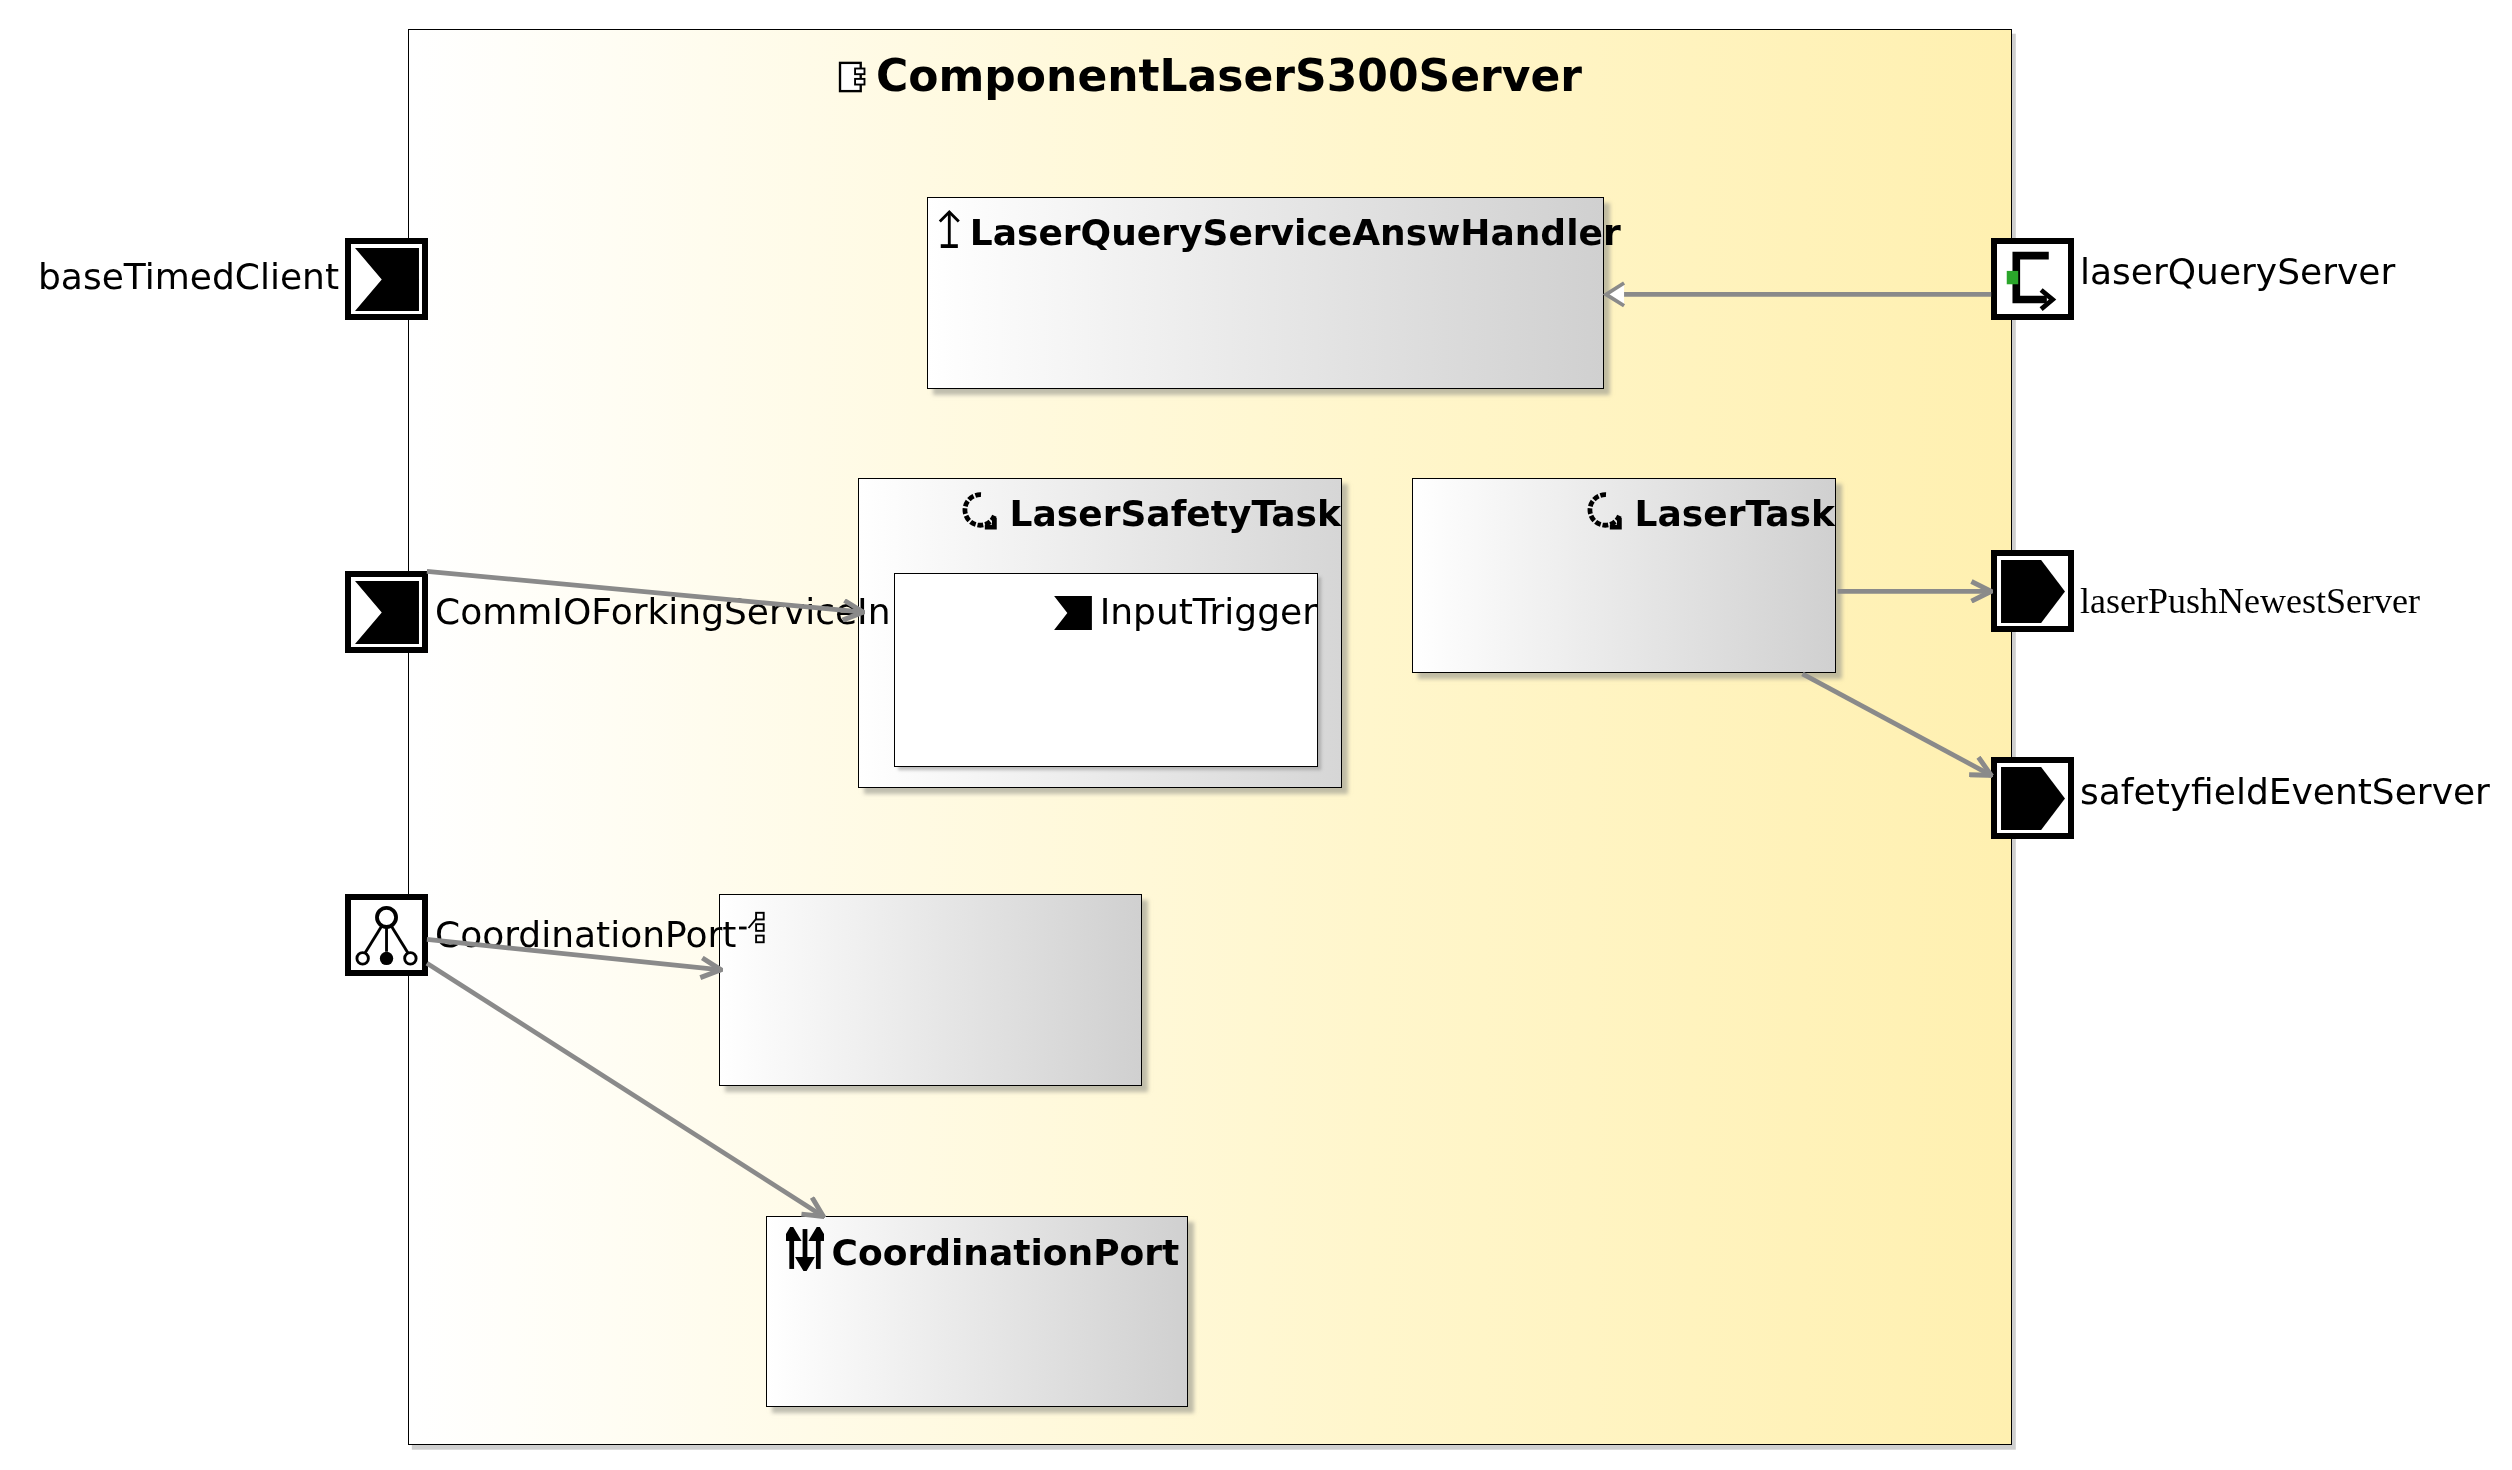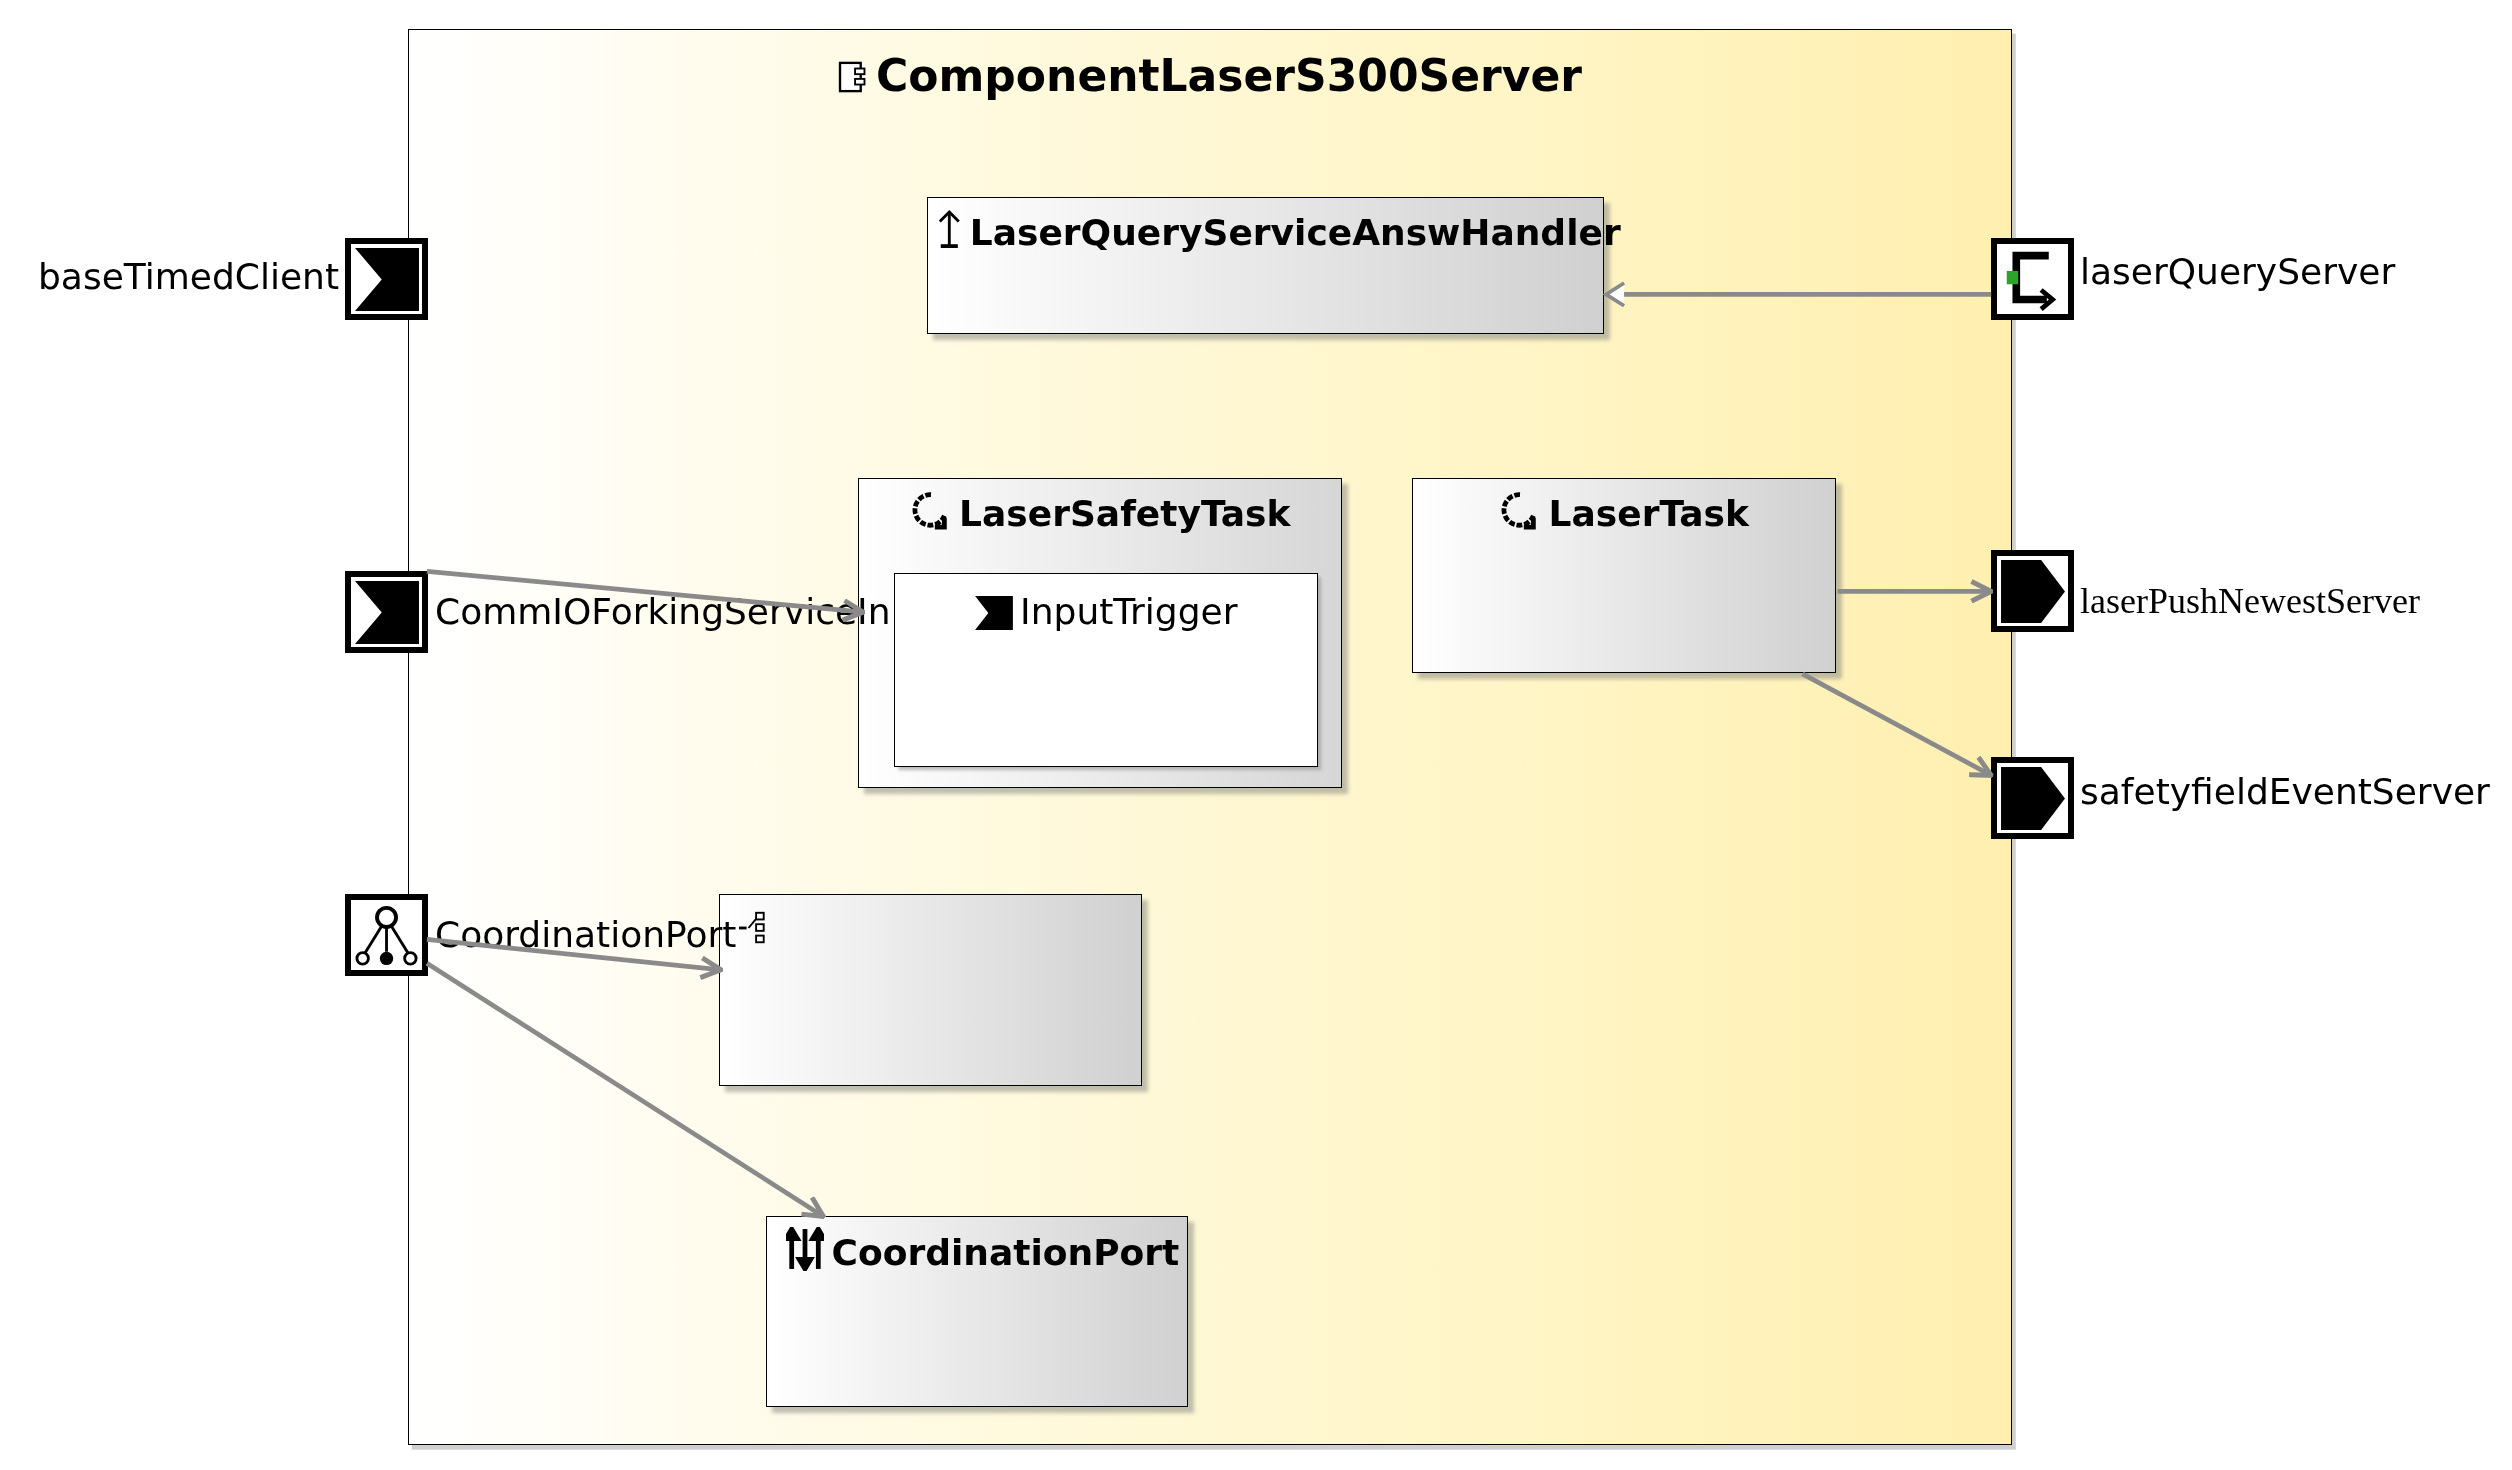--- a/index.html
+++ b/index.html
@@ -9,21 +9,21 @@
            border: 1.9px solid #000; box-sizing: border-box;
            background: linear-gradient(to right, #ffffff 0%, #fffbe8 25%, #fff6cc 60%, #fff0b0 100%);
            box-shadow: 3.8px 4.7px 0 #cfcfcf; }
   .title { position: absolute; left: 408px; width: 1604px; top: 47px; text-align: center;
            font-weight: bold; font-size: 44px; line-height: 57px; white-space: nowrap; }
   .title .ticon { display: inline-block; width: 28.5px; height: 32px; vertical-align: -1.9px; margin-right: 9.5px; }
   .box { position: absolute; border: 1.9px solid #000; box-sizing: border-box;
          background: linear-gradient(to right, #ffffff 0%, #d0d0d0 100%);
          box-shadow: 5.7px 5.7px 3.8px rgba(150,150,140,0.6); }
   .box.white { background: #fff; padding-left: 8px; }
-  .box .label { position: absolute; left: 0; right: 0; top: 9.5px; text-align: center;
+  .box .label { position: absolute; left: 0; right: 0; top: 9.5px; text-align: right;
                 font-weight: bold; font-size: 36px; line-height: 49px; white-space: nowrap; }
   .box .label.left { text-align: left; padding-left: 7.6px; }
   .box .label.normal { font-weight: normal; }
   .box .label svg { vertical-align: -5.7px; margin-right: 7.6px; }
   .port { position: absolute; width: 83px; height: 82px; background: #000; box-sizing: border-box; }
   .port .inner { position: absolute; left: 5.7px; top: 5.7px; right: 5.7px; bottom: 5.7px; background: #fff; }
   .port svg { position: absolute; left: 9.5px; top: 9.5px; }
   .plabel { position: absolute; font-size: 36px; line-height: 42px; white-space: nowrap; }
   svg.wires { position: absolute; left: 0; top: 0; pointer-events: none; }
 </style>
@@ -32,21 +32,21 @@
 
 <div class="frame"></div>
 <div class="title">
   <svg class="ticon" viewBox="0 0 30 34" width="28.5" height="32">
     <rect x="2" y="2" width="22" height="30" fill="#fff" stroke="#000" stroke-width="2.5"></rect>
     <rect x="18" y="8" width="10" height="6" fill="#fff" stroke="#000" stroke-width="2"></rect>
     <rect x="18" y="19" width="10" height="6" fill="#fff" stroke="#000" stroke-width="2"></rect>
   </svg><span>ComponentLaserS300Server</span>
 </div>
 
-<div class="box" style="left:927px; top:197px; width:677px; height:137px;">
+<div class="box" style="left:927px; top:197px; width:677px; height:192px;">
   <div class="label left">
     <svg width="26.6" height="42" viewBox="0 0 28 44">
       <line x1="14" y1="4" x2="14" y2="40" stroke="#000" stroke-width="3"></line>
       <polyline points="4,14 14,4 24,14" fill="none" stroke="#000" stroke-width="3"></polyline>
       <line x1="5" y1="40" x2="23" y2="40" stroke="#000" stroke-width="4"></line>
     </svg><span>LaserQueryServiceAnswHandler</span>
   </div>
 </div>
 
 <div class="box" style="left:858px; top:478px; width:484px; height:310px; background:linear-gradient(to right,#ffffff 0%,#d6d6d6 100%);">

